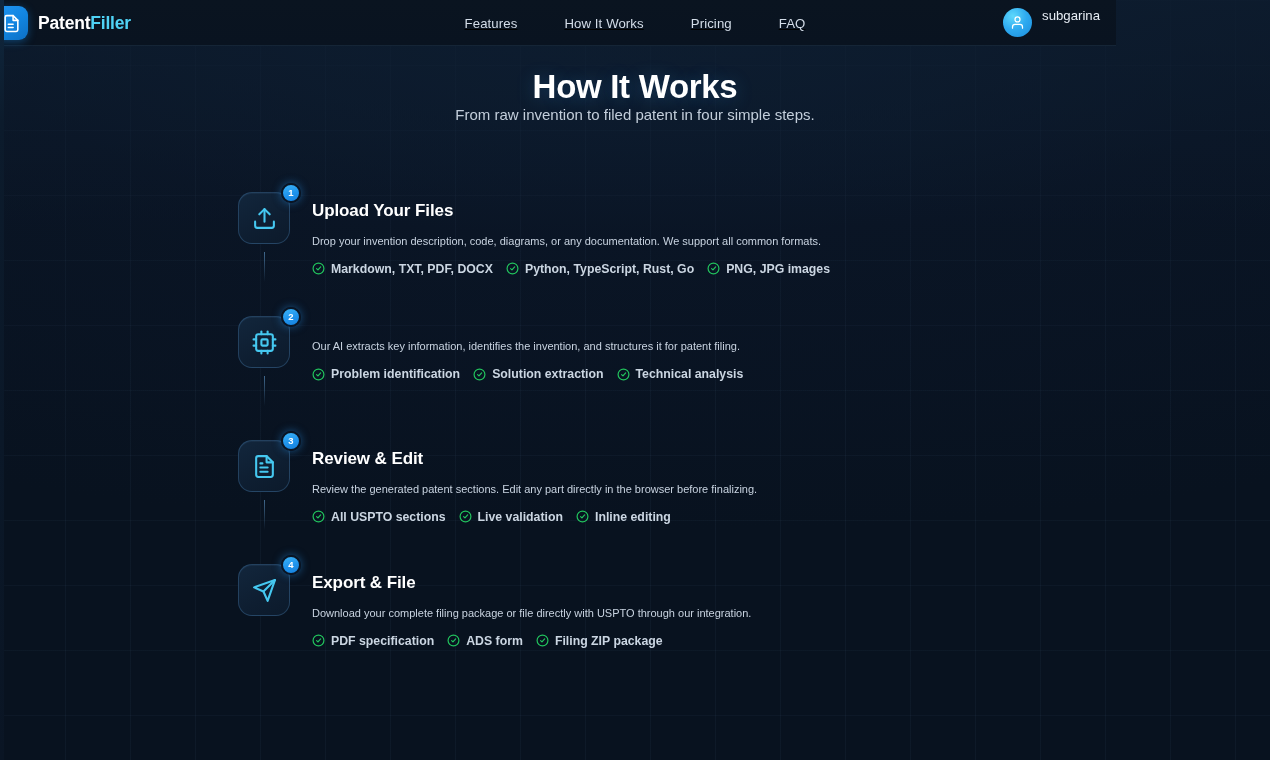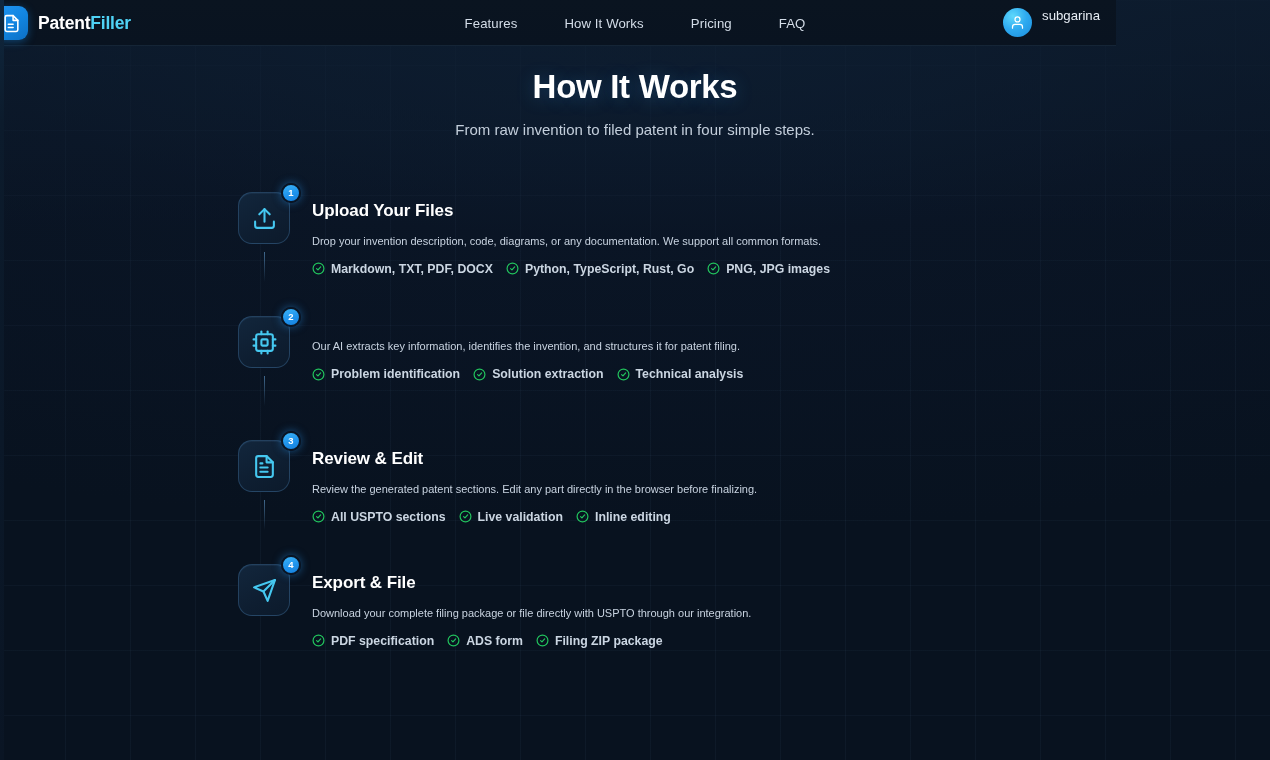--- a/index.html
+++ b/index.html
@@ -50,21 +50,21 @@
   .brand-badge svg { display:block; }
   .brand-text {
     font-size:17.5px; font-weight:bold; letter-spacing:-0.2px;
     white-space:nowrap;
   }
   .brand-text .w1 { color:#ffffff; }
   .brand-text .w2 { color:#4fd2f5; }
 
   .nav {
     position:absolute; left:0; top:0; width:1270px; height:46px;
-    display:flex; align-items:center; justify-content:center; gap:47px;
+    display:flex; align-items:center; justify-content:center; gap:47px;text-decoration:underline;
   }
   .nav a {
     font-size:13.2px; color:#d4dde8; text-decoration:none;
     white-space:nowrap; letter-spacing:0.1px;
   }
 
   .user {
     position:absolute; right:16px; top:8px;
     display:flex; align-items:flex-start; gap:10px;
   }
@@ -77,21 +77,20 @@
 
   
   .hero { position:absolute; left:0; top:46px; width:1270px; text-align:center; }
   .hero h1 {
     margin-top:22px;
     font-size:33px; font-weight:bold; color:#ffffff;
     letter-spacing:-0.3px;
     text-shadow:0 2px 18px rgba(50,140,220,0.30);
   }
   .hero p {
-    margin-top:15px;
     font-size:15px; color:#c3cedb; font-weight:400;
   }
 
   
   .steps { position:absolute; left:238px; top:192px; width:980px; }
   .step { position:relative; height:124px; }
   .step:last-child { height:auto; }
 
   .step-icon-col { position:absolute; left:0; top:0; width:52px; }
   .icon-box {

